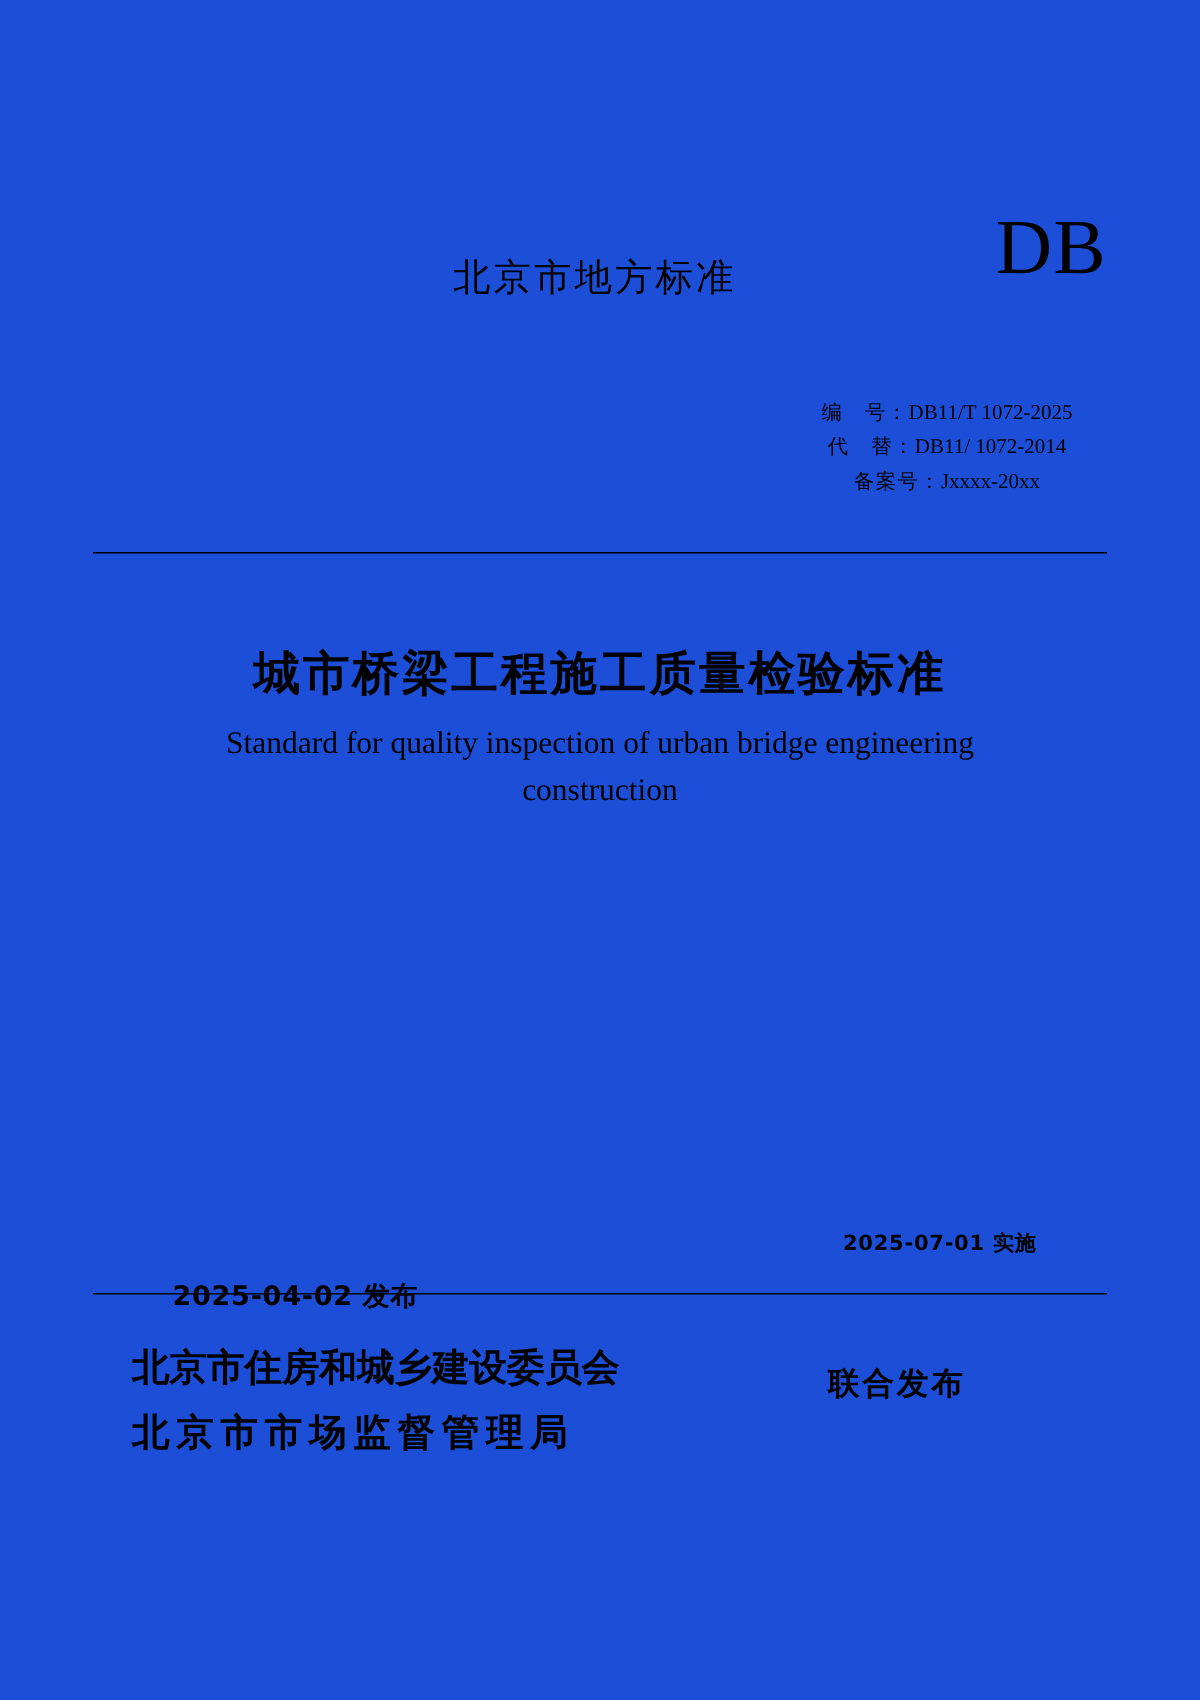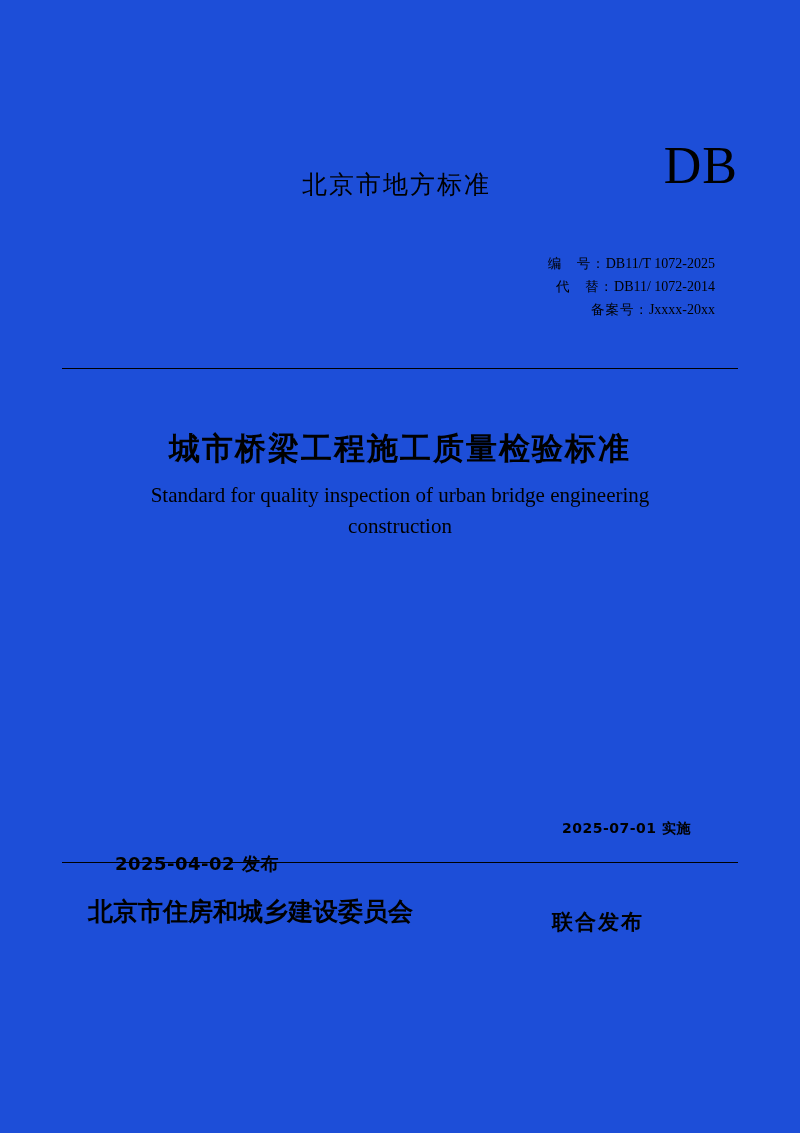--- a/index.html
+++ b/index.html
@@ -44,26 +44,26 @@
     top: 0px;
     font-family: "Liberation Serif", serif;
     font-size: 52px;
     line-height: 1;
     letter-spacing: 1px;
   }
 
   
   .numbers {
     position: absolute;
-    top: 252px;
+    top: 264px;
     right: 85px;
     font-family: "Liberation Serif", serif;
     font-size: 14.5px;
     line-height: 22px;
-    text-align: right;
+    text-align: center;
   }
   .numbers .row {
     white-space: nowrap;
   }
   .numbers .lbl {
     font-family: "DejaVu Sans", "Liberation Sans", sans-serif;
     font-size: 13.5px;
     letter-spacing: 1px;
   }
   .numbers .val {
@@ -181,17 +181,18 @@
     <span>construction</span>
   </div>
 
   <div class="date-issue">2025-04-02 发布</div>
   <div class="date-effect">2025-07-01 实施</div>
 
   <div class="rule rule-bottom"></div>
 
   <div class="issuers">
     <div>北京市住房和城乡建设委员会</div>
+    <div class="issuer-line-2">北京市市场监督管理局</div>
   </div>
 
   <div class="joint">联合发布</div>
 
 </div>
 
 </body></html>

